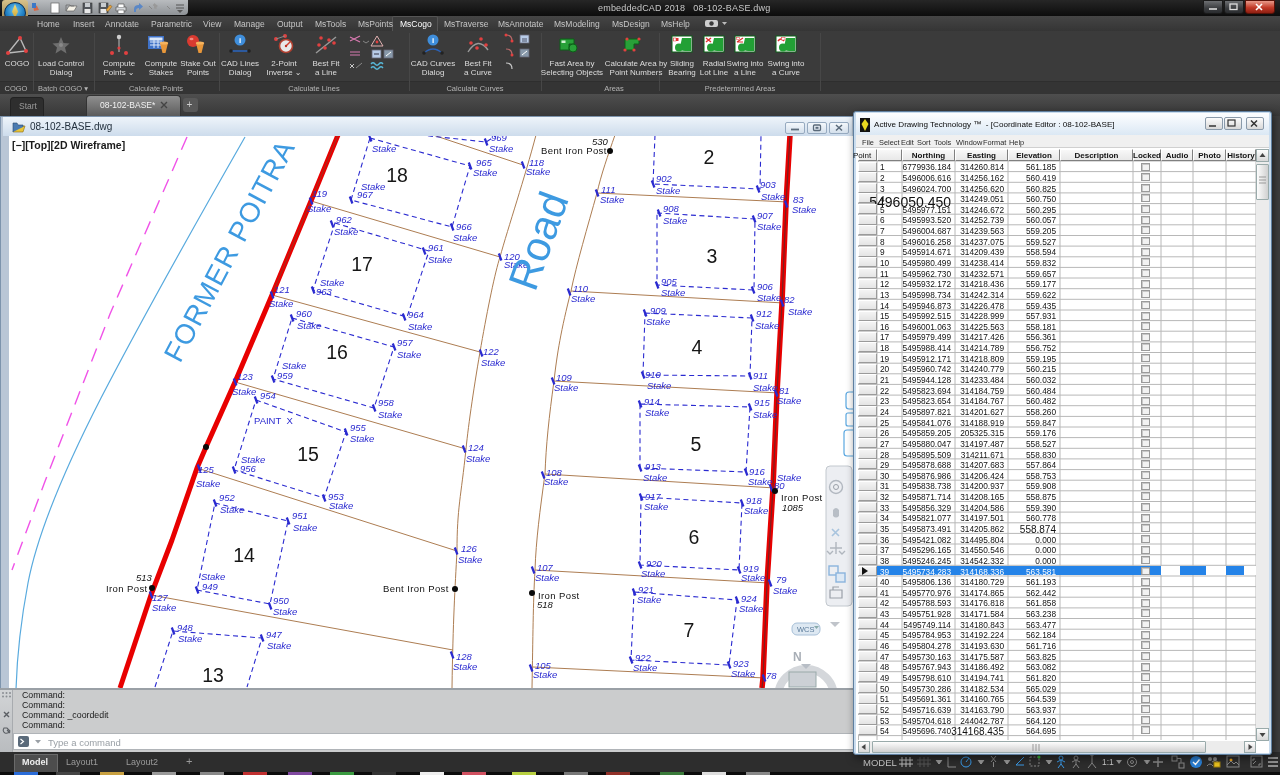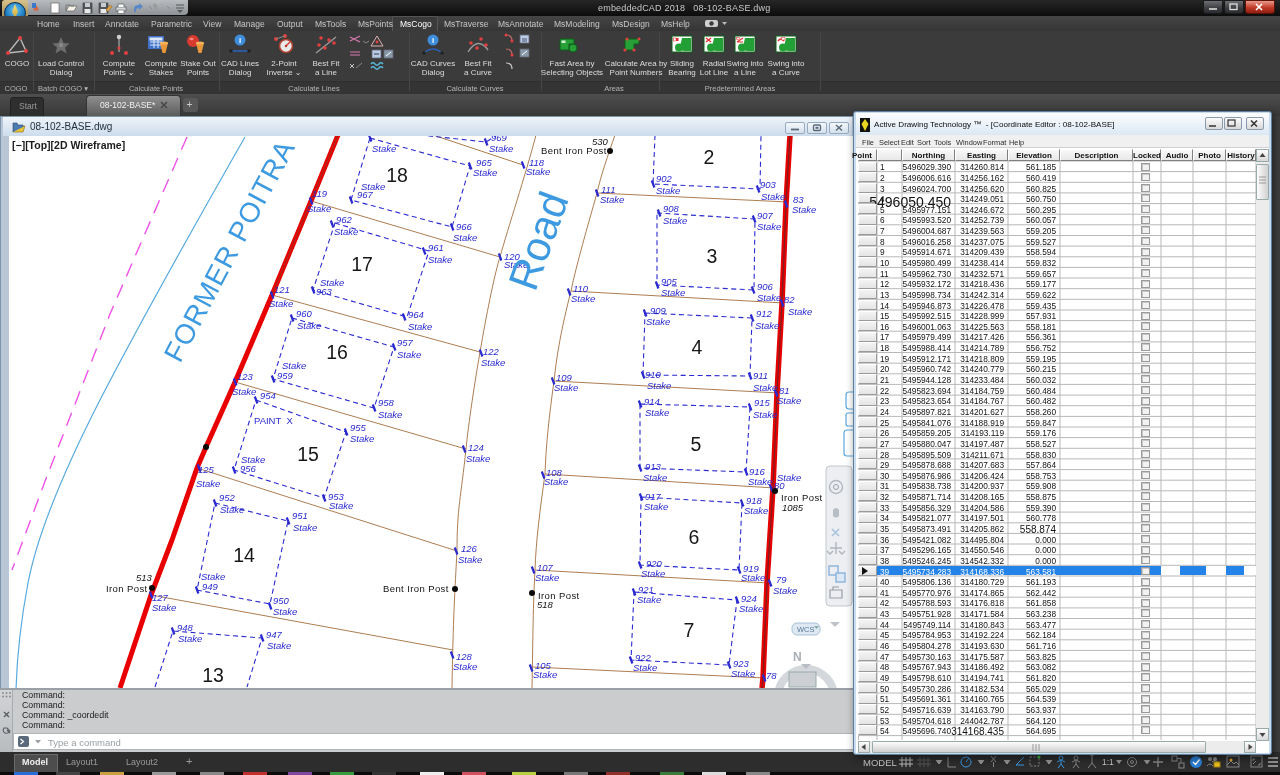--- a/index.html
+++ b/index.html
@@ -704,21 +704,21 @@
 <div class="txt" style="left:901px;top:137.5px;font-size:7.4px;color:#2a2a2a">Edit</div>
 <div class="txt" style="left:917px;top:137.5px;font-size:7.4px;color:#2a2a2a">Sort</div>
 <div class="txt" style="left:934px;top:137.5px;font-size:7.4px;color:#2a2a2a">Tools</div>
 <div class="txt" style="left:956px;top:137.5px;font-size:7.4px;color:#2a2a2a">Window</div>
 <div class="txt" style="left:983px;top:137.5px;font-size:7.4px;color:#2a2a2a">Format</div>
 <div class="txt" style="left:1009px;top:137.5px;font-size:7.4px;color:#2a2a2a">Help</div>
 <div class="abs" style="left:856px;top:148px;width:413px;height:605px;background:#fff"></div>
 <div class="abs" style="left:858px;top:149px;width:398px;height:12px;background:#f0f0f0"></div>
 <div class="abs" style="left:858px;top:149px;width:19px;height:12px;border:1px solid;border-color:#fff #808080 #808080 #fff;background:linear-gradient(#f8f8f8,#e8e8e8)"></div>
 <div class="abs" style="left:877px;top:149px;width:25px;height:12px;border:1px solid;border-color:#fff #808080 #808080 #fff;background:linear-gradient(#f8f8f8,#e8e8e8)"></div>
-<div class="txt" style="left:862px;top:151px;font-size:8px;font-weight:bold;color:#111;transform:translateX(-50%)">Point</div>
+<div class="txt" style="left:862px;top:151px;font-size:8px;font-weight:normal;color:#111;transform:translateX(-50%)">Point</div>
 <div class="abs" style="left:902px;top:149px;width:53px;height:12px;border:1px solid;border-color:#fff #808080 #808080 #fff;background:linear-gradient(#f8f8f8,#e8e8e8)"></div>
 <div class="txt" style="left:928.5px;top:151px;font-size:8px;font-weight:bold;color:#111;transform:translateX(-50%)">Northing</div>
 <div class="abs" style="left:955px;top:149px;width:53px;height:12px;border:1px solid;border-color:#fff #808080 #808080 #fff;background:linear-gradient(#f8f8f8,#e8e8e8)"></div>
 <div class="txt" style="left:981.5px;top:151px;font-size:8px;font-weight:bold;color:#111;transform:translateX(-50%)">Easting</div>
 <div class="abs" style="left:1008px;top:149px;width:52px;height:12px;border:1px solid;border-color:#fff #808080 #808080 #fff;background:linear-gradient(#f8f8f8,#e8e8e8)"></div>
 <div class="txt" style="left:1034.0px;top:151px;font-size:8px;font-weight:bold;color:#111;transform:translateX(-50%)">Elevation</div>
 <div class="abs" style="left:1060px;top:149px;width:73px;height:12px;border:1px solid;border-color:#fff #808080 #808080 #fff;background:linear-gradient(#f8f8f8,#e8e8e8)"></div>
 <div class="txt" style="left:1096.5px;top:151px;font-size:8px;font-weight:bold;color:#111;transform:translateX(-50%)">Description</div>
 <div class="abs" style="left:1133px;top:149px;width:28px;height:12px;border:1px solid;border-color:#fff #808080 #808080 #fff;background:linear-gradient(#f8f8f8,#e8e8e8)"></div>
 <div class="txt" style="left:1147.0px;top:151px;font-size:8px;font-weight:bold;color:#111;transform:translateX(-50%)">Locked</div>
@@ -791,21 +791,21 @@
     <path d="M0 510.7 H398" stroke="#b8b8b8" stroke-width="1"></path>
     <path d="M0 521.4 H398" stroke="#b8b8b8" stroke-width="1"></path>
     <path d="M0 532.0 H398" stroke="#b8b8b8" stroke-width="1"></path>
     <path d="M0 542.6 H398" stroke="#b8b8b8" stroke-width="1"></path>
     <path d="M0 553.3 H398" stroke="#b8b8b8" stroke-width="1"></path>
     <path d="M0 563.9 H398" stroke="#b8b8b8" stroke-width="1"></path>
     <path d="M0 574.6 H398" stroke="#b8b8b8" stroke-width="1"></path>
   </svg>
 <div class="abs" style="left:858px;top:161.5px;width:19px;height:10.1px;background:linear-gradient(#f4f4f4,#e4e4e4);border:1px solid;border-color:#fff #9a9a9a #9a9a9a #fff"></div>
 <div class="txt" style="left:880px;top:162.2px;font-size:8.3px;color:#111">1</div>
-<div class="txt" style="left:951px;top:162.2px;font-size:8.3px;color:#111;transform:translateX(-100%)">5496029.390</div>
+<div class="txt" style="left:951px;top:162.2px;font-size:8.3px;color:#111;transform:translateX(-100%)">6779936.184</div>
 <div class="txt" style="left:1004px;top:162.2px;font-size:8.3px;color:#111;transform:translateX(-100%)">314260.814</div>
 <div class="txt" style="left:1056px;top:162.2px;font-size:8.3px;color:#111;transform:translateX(-100%)">561.185</div>
 <div class="abs" style="left:1141px;top:162.5px;width:9px;height:8px;background:#f2f2f2;border:1px solid #9a9a9a;box-shadow:inset 1px 1px 0 #c8c8c8"></div>
 <div class="abs" style="left:858px;top:172.1px;width:19px;height:10.1px;background:linear-gradient(#f4f4f4,#e4e4e4);border:1px solid;border-color:#fff #9a9a9a #9a9a9a #fff"></div>
 <div class="txt" style="left:880px;top:172.8px;font-size:8.3px;color:#111">2</div>
 <div class="txt" style="left:951px;top:172.8px;font-size:8.3px;color:#111;transform:translateX(-100%)">5496006.616</div>
 <div class="txt" style="left:1004px;top:172.8px;font-size:8.3px;color:#111;transform:translateX(-100%)">314256.162</div>
 <div class="txt" style="left:1056px;top:172.8px;font-size:8.3px;color:#111;transform:translateX(-100%)">560.419</div>
 <div class="abs" style="left:1141px;top:173.1px;width:9px;height:8px;background:#f2f2f2;border:1px solid #9a9a9a;box-shadow:inset 1px 1px 0 #c8c8c8"></div>
 <div class="abs" style="left:858px;top:182.8px;width:19px;height:10.1px;background:linear-gradient(#f4f4f4,#e4e4e4);border:1px solid;border-color:#fff #9a9a9a #9a9a9a #fff"></div>
@@ -942,21 +942,21 @@
 <div class="abs" style="left:1141px;top:407.2px;width:9px;height:8px;background:#f2f2f2;border:1px solid #9a9a9a;box-shadow:inset 1px 1px 0 #c8c8c8"></div>
 <div class="abs" style="left:858px;top:416.9px;width:19px;height:10.1px;background:linear-gradient(#f4f4f4,#e4e4e4);border:1px solid;border-color:#fff #9a9a9a #9a9a9a #fff"></div>
 <div class="txt" style="left:880px;top:417.6px;font-size:8.3px;color:#111">25</div>
 <div class="txt" style="left:951px;top:417.6px;font-size:8.3px;color:#111;transform:translateX(-100%)">5495841.076</div>
 <div class="txt" style="left:1004px;top:417.6px;font-size:8.3px;color:#111;transform:translateX(-100%)">314188.919</div>
 <div class="txt" style="left:1056px;top:417.6px;font-size:8.3px;color:#111;transform:translateX(-100%)">559.847</div>
 <div class="abs" style="left:1141px;top:417.9px;width:9px;height:8px;background:#f2f2f2;border:1px solid #9a9a9a;box-shadow:inset 1px 1px 0 #c8c8c8"></div>
 <div class="abs" style="left:858px;top:427.5px;width:19px;height:10.1px;background:linear-gradient(#f4f4f4,#e4e4e4);border:1px solid;border-color:#fff #9a9a9a #9a9a9a #fff"></div>
 <div class="txt" style="left:880px;top:428.2px;font-size:8.3px;color:#111">26</div>
 <div class="txt" style="left:951px;top:428.2px;font-size:8.3px;color:#111;transform:translateX(-100%)">5495859.205</div>
-<div class="txt" style="left:1004px;top:428.2px;font-size:8.3px;color:#111;transform:translateX(-100%)">314193.119</div>
+<div class="txt" style="left:1004px;top:428.2px;font-size:8.3px;color:#111;transform:translateX(-100%)">205325.315</div>
 <div class="txt" style="left:1056px;top:428.2px;font-size:8.3px;color:#111;transform:translateX(-100%)">559.176</div>
 <div class="abs" style="left:1141px;top:428.5px;width:9px;height:8px;background:#f2f2f2;border:1px solid #9a9a9a;box-shadow:inset 1px 1px 0 #c8c8c8"></div>
 <div class="abs" style="left:858px;top:438.1px;width:19px;height:10.1px;background:linear-gradient(#f4f4f4,#e4e4e4);border:1px solid;border-color:#fff #9a9a9a #9a9a9a #fff"></div>
 <div class="txt" style="left:880px;top:438.8px;font-size:8.3px;color:#111">27</div>
 <div class="txt" style="left:951px;top:438.8px;font-size:8.3px;color:#111;transform:translateX(-100%)">5495880.047</div>
 <div class="txt" style="left:1004px;top:438.8px;font-size:8.3px;color:#111;transform:translateX(-100%)">314197.487</div>
 <div class="txt" style="left:1056px;top:438.8px;font-size:8.3px;color:#111;transform:translateX(-100%)">558.527</div>
 <div class="abs" style="left:1141px;top:439.1px;width:9px;height:8px;background:#f2f2f2;border:1px solid #9a9a9a;box-shadow:inset 1px 1px 0 #c8c8c8"></div>
 <div class="abs" style="left:858px;top:448.8px;width:19px;height:10.1px;background:linear-gradient(#f4f4f4,#e4e4e4);border:1px solid;border-color:#fff #9a9a9a #9a9a9a #fff"></div>
 <div class="txt" style="left:880px;top:449.5px;font-size:8.3px;color:#111">28</div>

